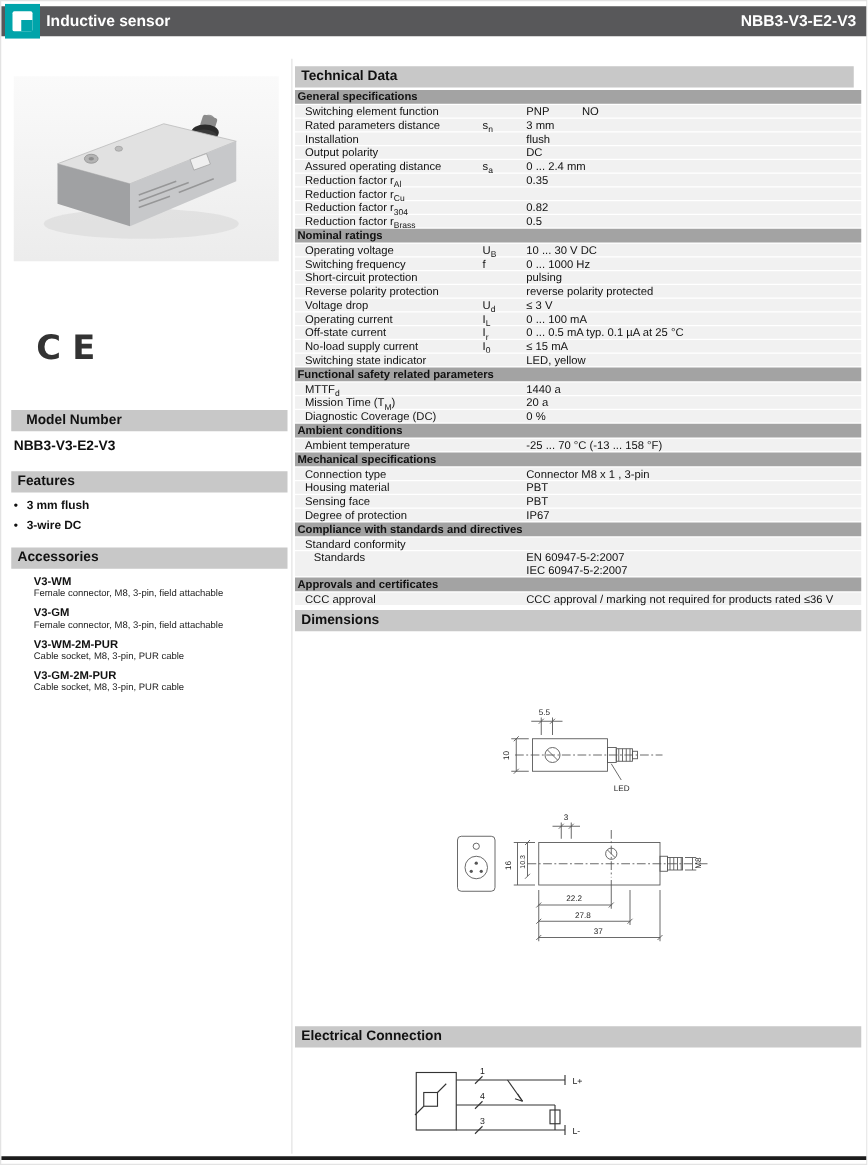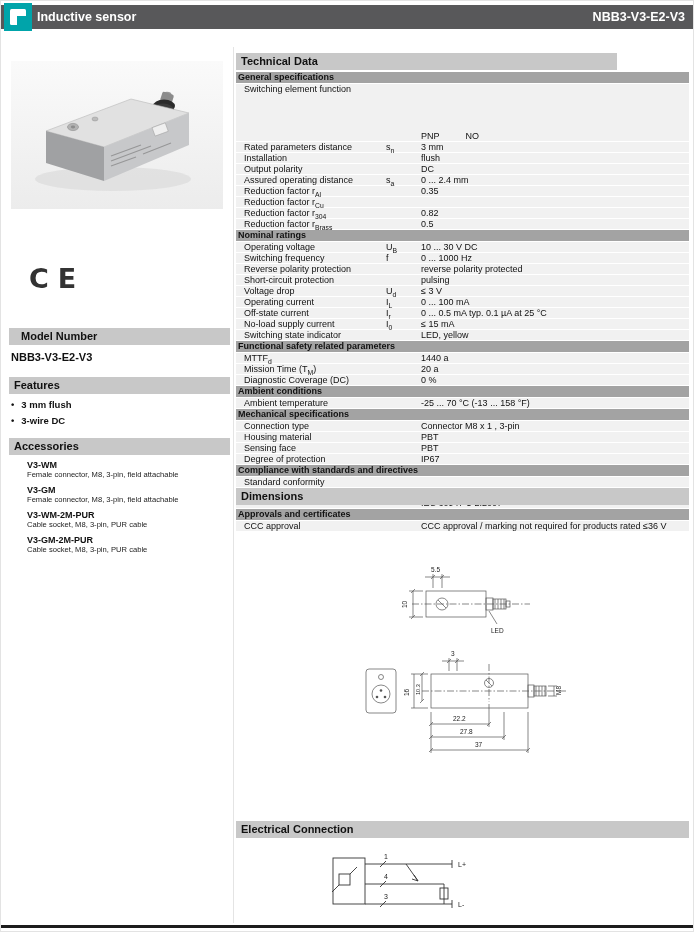--- a/index.html
+++ b/index.html
@@ -22,29 +22,29 @@
   .features-list{position:absolute;left:10px;top:398px;margin:0;padding:0;list-style:none;
                  font-size:9.5px;font-weight:bold;}
   .features-list li{margin-bottom:5px;}
   .features-list li::before{content:"•";margin-right:7px;}
   .acc-list{position:absolute;left:26px;top:459px;width:212px;}
   .acc{margin-bottom:6px;}
   .acc-name{font-size:9px;font-weight:bold;line-height:10px;}
   .acc-desc{font-size:7.6px;line-height:9px;color:#222;}
   
   .divider{position:absolute;left:232px;top:46px;width:1px;height:876px;background:#e4e4e4;}
-  .tech-bar{position:absolute;left:235px;top:52px;width:381px;}
+  .tech-bar{position:absolute;left:235px;top:52px;width:447px;}
   .tech-table{position:absolute;left:235px;top:71px;width:453px;}
   .trow{display:flex;background:#f1f1f1;margin-bottom:1px;font-size:9px;line-height:10px;}
   .thead{font-weight:bold;background:#a3a3a3;padding:0 2px;line-height:11px;}
   .tlabel{flex:0 0 150px;padding:0 2px 0 8px;box-sizing:border-box;}
   .tlabel.ind2{padding-left:15px;}
   .tsym{flex:0 0 33px;}
   .tval{flex:1;padding:0 2px;}
-  .tval2{display:inline-block;margin-left:26px;margin-top:47px;}
+  .tval2{display:inline-block;margin-left:26px;}
   sub{font-size:6.8px;line-height:0;}
   .dim-bar{position:absolute;left:235px;top:487px;width:453px;}
   .dim-art{position:absolute;left:235px;top:505px;width:453px;height:310px;}
   .elec-bar{position:absolute;left:235px;top:820px;width:453px;}
   .elec-art{position:absolute;left:235px;top:843px;width:453px;height:80px;}
   .bottom-rule{position:absolute;left:0;top:924px;width:694px;height:3px;background:#1c1c1c;}
   svg text{font-family:"Liberation Sans",sans-serif;fill:#222;}
 </style>
 </head>
 <body>
@@ -175,28 +175,28 @@
         <div class="tlabel">Operating voltage</div>
         <div class="tsym">U<sub>B</sub></div>
         <div class="tval"><span>10 ... 30 V DC</span></div>
       </div>
       <div class="trow">
         <div class="tlabel">Switching frequency</div>
         <div class="tsym">f</div>
         <div class="tval"><span>0 ... 1000 Hz</span></div>
       </div>
       <div class="trow">
+        <div class="tlabel">Short-circuit protection</div>
+        <div class="tsym"></div>
+        <div class="tval"><span>pulsing</span></div>
+      </div>
+      <div class="trow">
         <div class="tlabel">Reverse polarity protection</div>
         <div class="tsym"></div>
         <div class="tval"><span>reverse polarity protected</span></div>
-      </div>
-      <div class="trow">
-        <div class="tlabel">Short-circuit protection</div>
-        <div class="tsym"></div>
-        <div class="tval"><span>pulsing</span></div>
       </div>
       <div class="trow">
         <div class="tlabel">Voltage drop</div>
         <div class="tsym">U<sub>d</sub></div>
         <div class="tval"><span>≤ 3 V</span></div>
       </div>
       <div class="trow">
         <div class="tlabel">Operating current</div>
         <div class="tsym">I<sub>L</sub></div>
         <div class="tval"><span>0 ... 100 mA</span></div>

